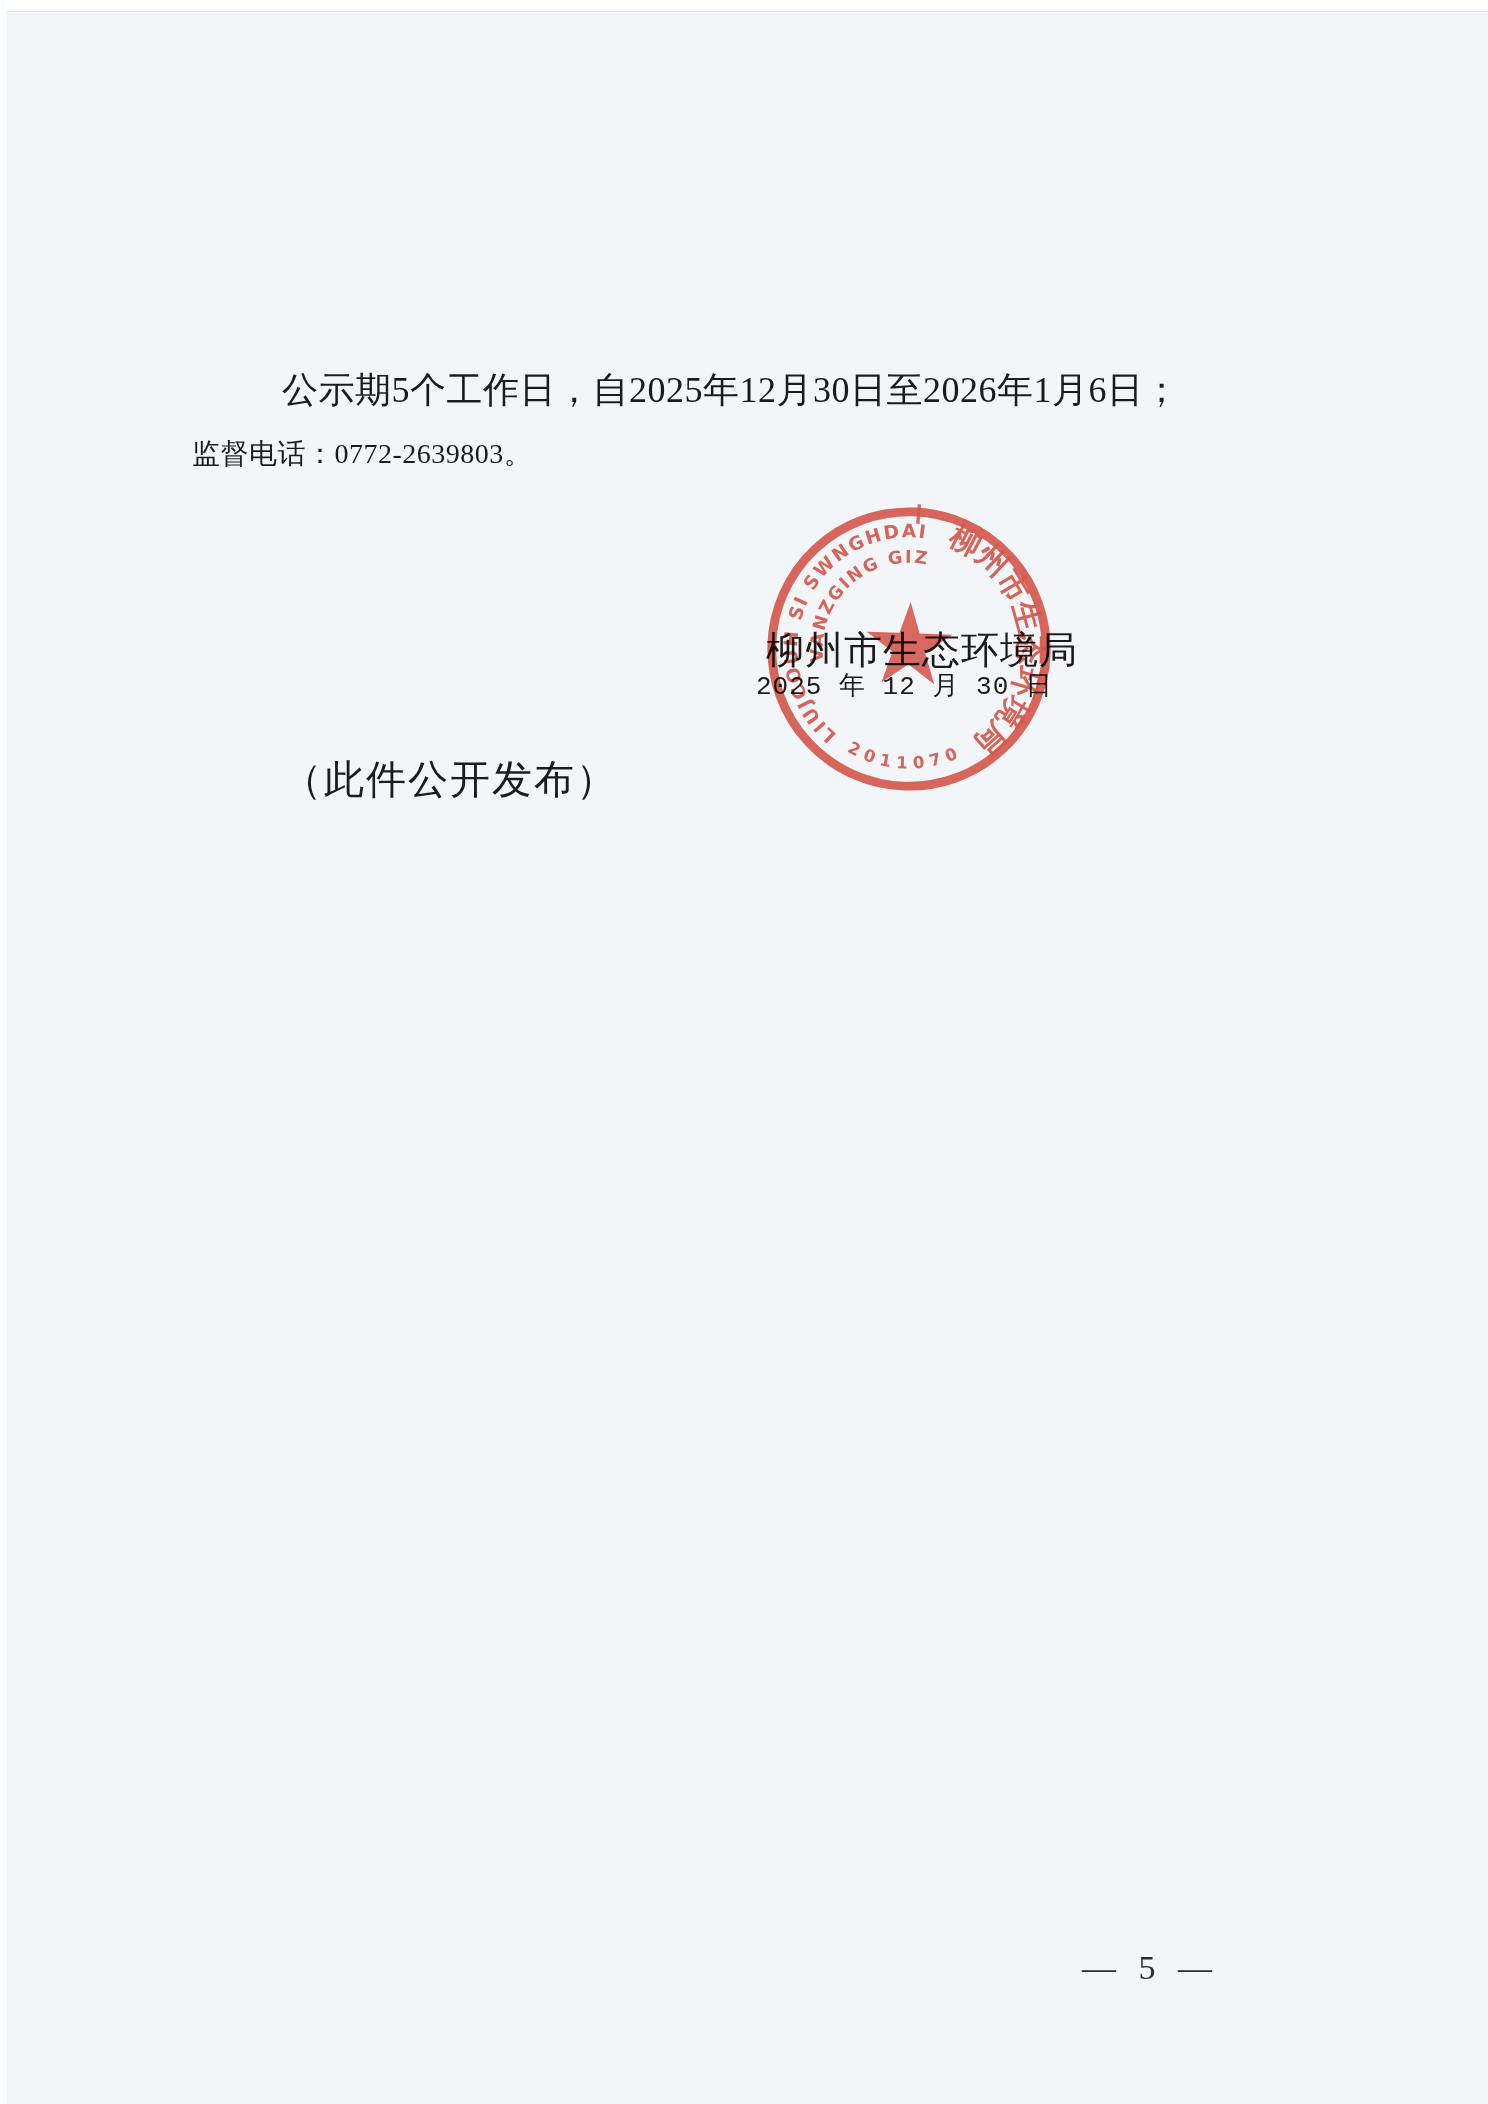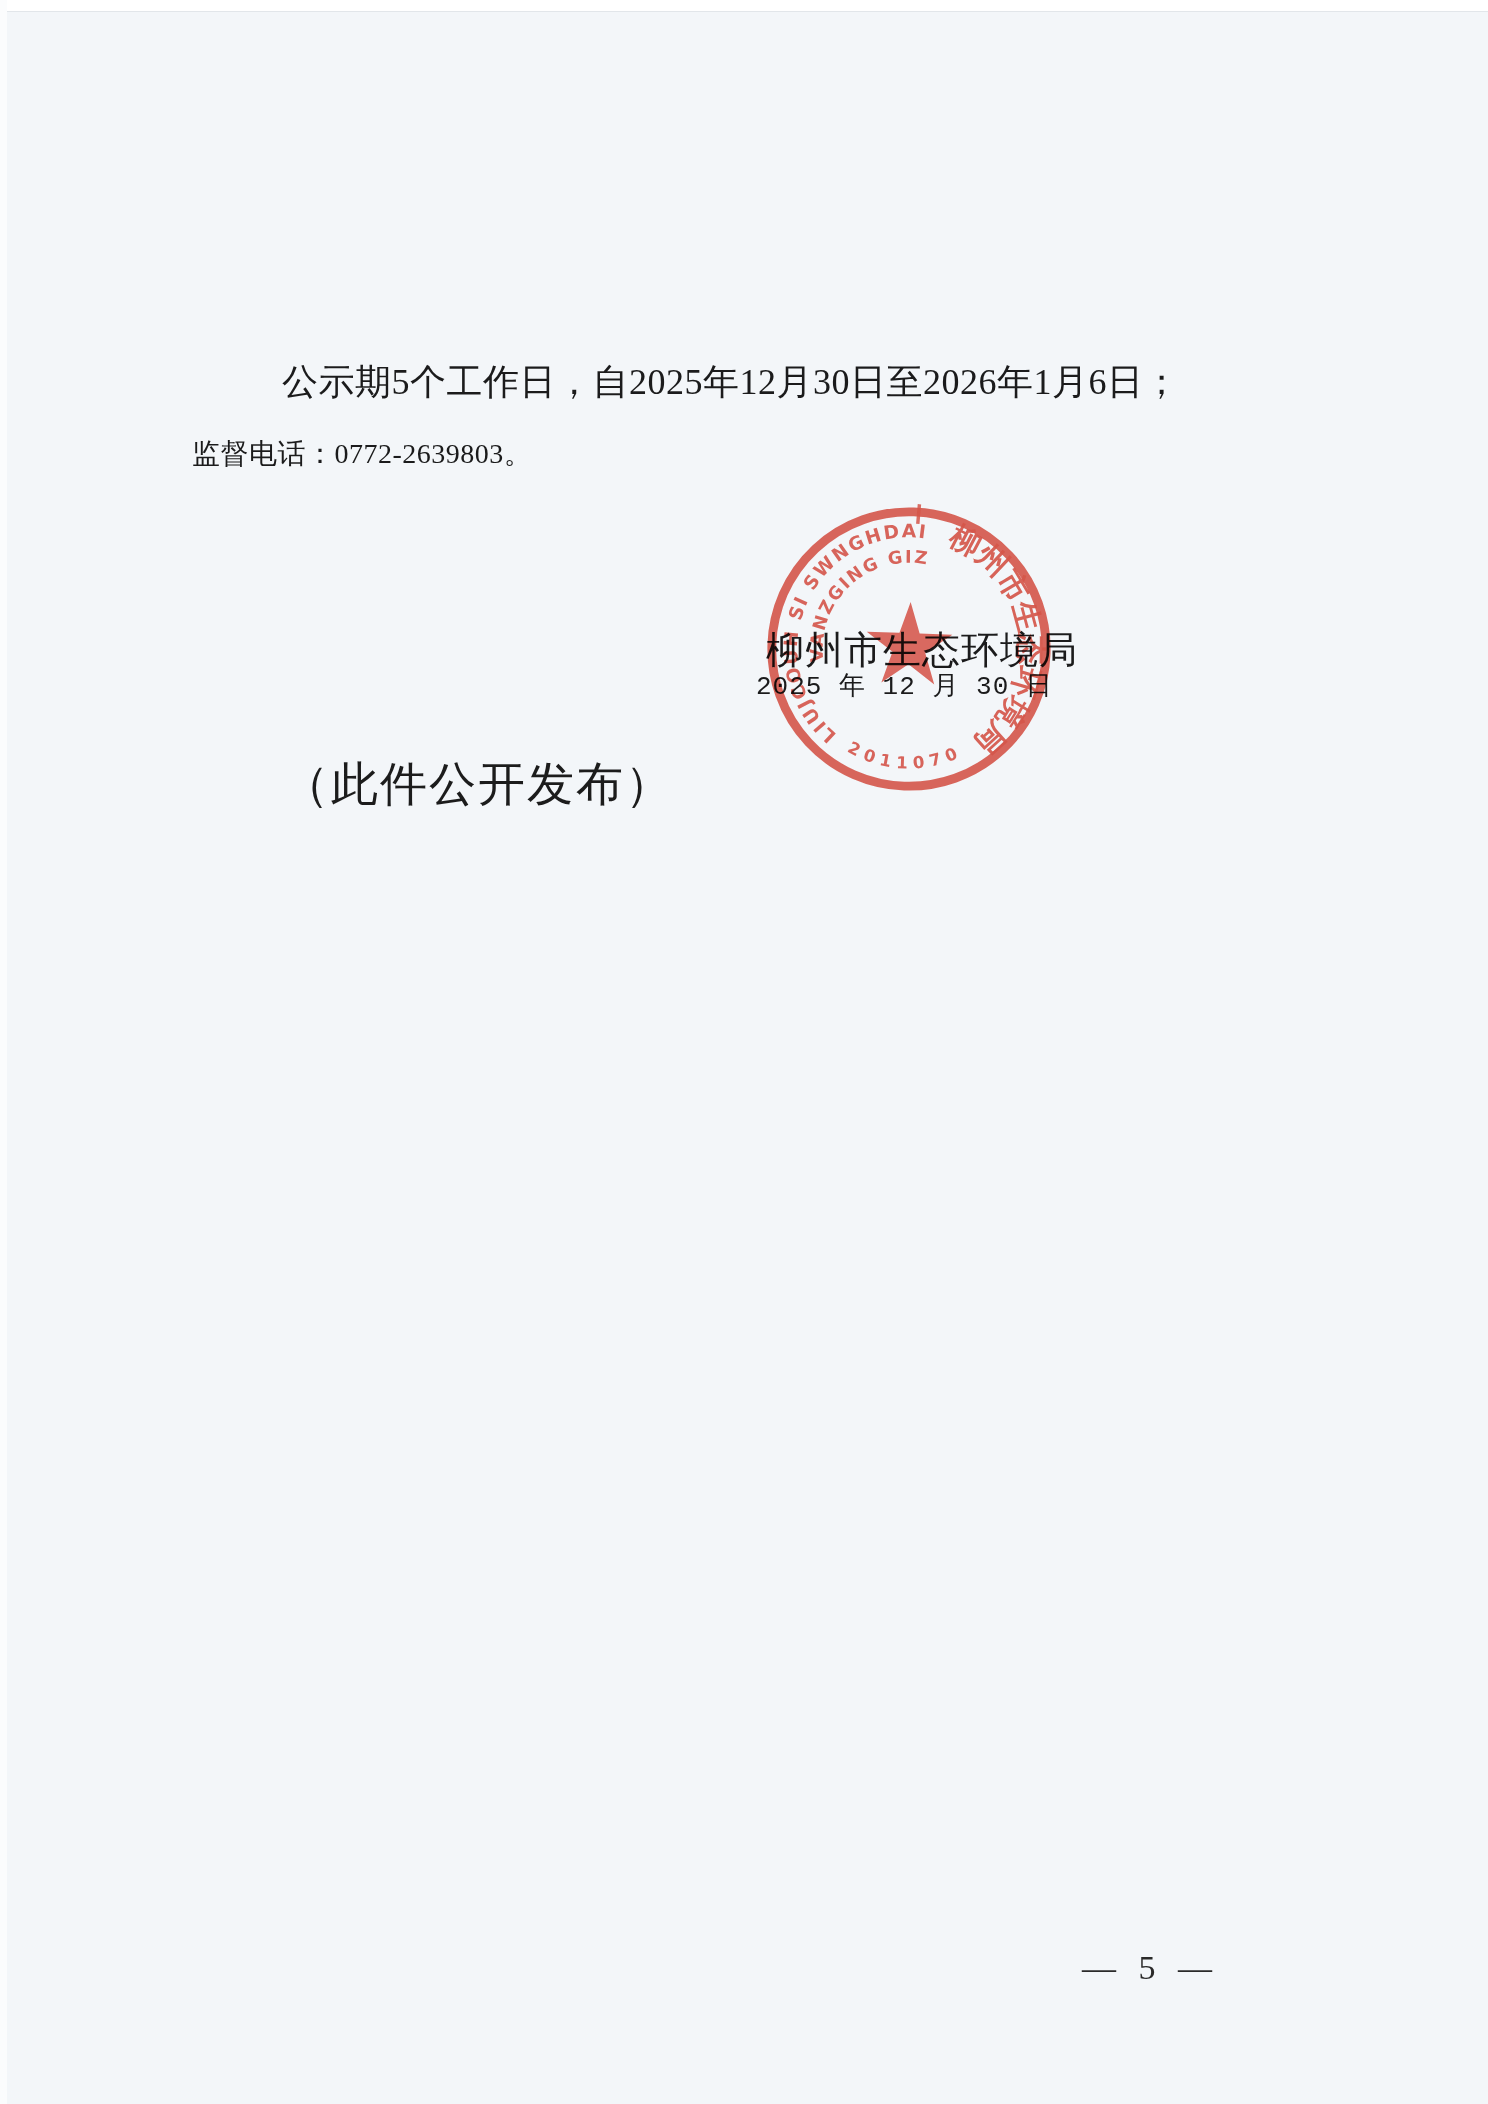--- a/index.html
+++ b/index.html
@@ -14,25 +14,25 @@
   
   .scan-top-edge{
     position:absolute;left:0;top:0;width:1488px;height:11px;
     background:#ffffff;border-bottom:1px solid #e2e6ea;
   }
   .scan-left-edge{
     position:absolute;left:0;top:0;width:7px;height:2104px;
     background:#fbfcfd;
   }
   .txt{position:absolute;white-space:nowrap;line-height:1.15;}
-  .body-line1{left:282px;top:362px;font-size:36px;letter-spacing:0.5px;}
+  .body-line1{left:282px;top:370px;font-size:36px;letter-spacing:0.5px;}
   .body-line2{left:192px;top:438px;font-size:28px;letter-spacing:0.5px;}
   .sig-agency{left:766px;top:629px;font-size:38px;letter-spacing:1px;}
   .sig-date{left:756px;top:673px;font-size:26px;letter-spacing:1px;font-family:Liberation Mono, monospace;}
-  .release-note{left:282px;top:757px;font-size:47px;letter-spacing:2px;font-family:Liberation Serif, serif;}
+  .release-note{left:282px;top:757px;font-size:40px;letter-spacing:2px;font-family:Liberation Serif, serif;}
   .page-number{left:1082px;top:1948px;font-size:34px;letter-spacing:2px;word-spacing:10px;color:#2a2a2a;}
   
   .seal{
     position:absolute;left:758px;top:502px;width:302px;height:294px;
     mix-blend-mode:multiply;
     opacity:0.92;
     transform:rotate(2deg);
   }
   .seal text{font-weight:bold;}
   .seal .zhuang{font-family:"DejaVu Sans","Liberation Sans",sans-serif;}

